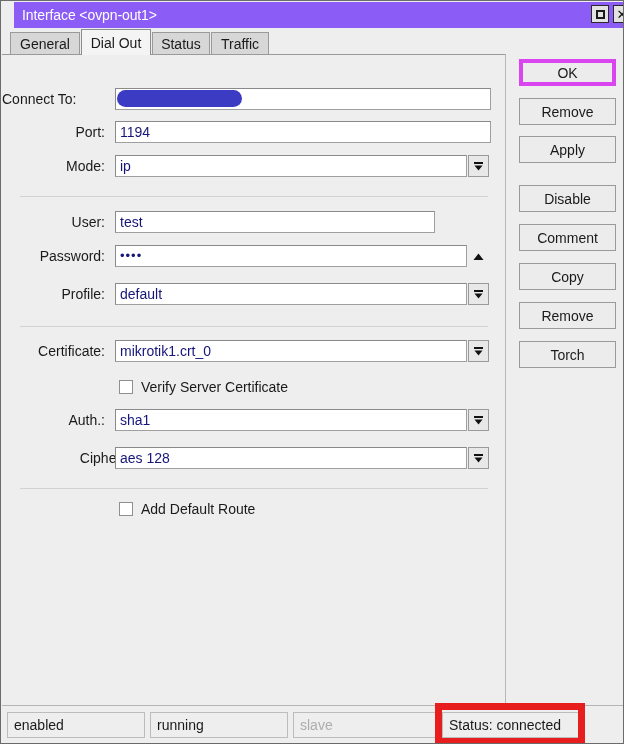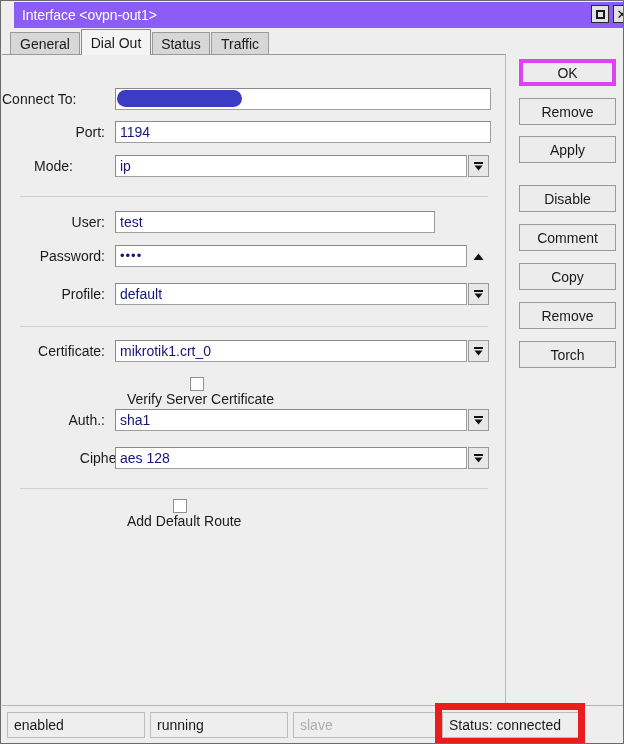--- a/index.html
+++ b/index.html
@@ -182,21 +182,21 @@
   }
 
   .sep {
     position: absolute;
     left: 18px;
     width: 468px;
     height: 1px;
     background: #d2d2d2;
   }
 
-  .cbrow { position: absolute; height: 20px; display: flex; align-items: center; flex-direction: column; }
+  .cbrow { position: absolute; height: 20px; display: flex; align-items: center; }
   .cbox {
     width: 14px; height: 14px;
     background: #ffffff;
     border: 1px solid #8f8f8f;
     box-sizing: border-box;
     cursor: pointer;
     flex: 0 0 auto;
   }
   .cblabel {
     font-size: 14px;
@@ -291,21 +291,21 @@
         <div class="fld" style="left:113px;width:376px;"></div>
         <div class="redact" style="left:115px;top:2px;"></div>
       </div>
 
       <div class="row" style="top:66px;width:490px;">
         <div class="lbl" style="left:0;width:103px;text-align:right;">Port:</div>
         <div class="fld" style="left:113px;width:376px;">1194</div>
       </div>
 
       <div class="row" style="top:100px;width:490px;">
-        <div class="lbl" style="left:0;width:103px;text-align:center;">Mode:</div>
+        <div class="lbl" style="left:0;width:103px;text-align:right;">Mode:</div>
         <div class="fld" style="left:113px;width:352px;">ip</div>
         <div class="drop" style="left:466px;">
           <svg class="g" width="13" height="13" viewBox="0 0 13 13">
             <rect x="2" y="2" width="9" height="2" fill="#111"></rect>
             <path d="M2.5 5.5 H10.5 L6.5 10.5 Z" fill="#111"></path>
           </svg>
         </div>
       </div>
 
       <div class="sep" style="top:141px;"></div>

